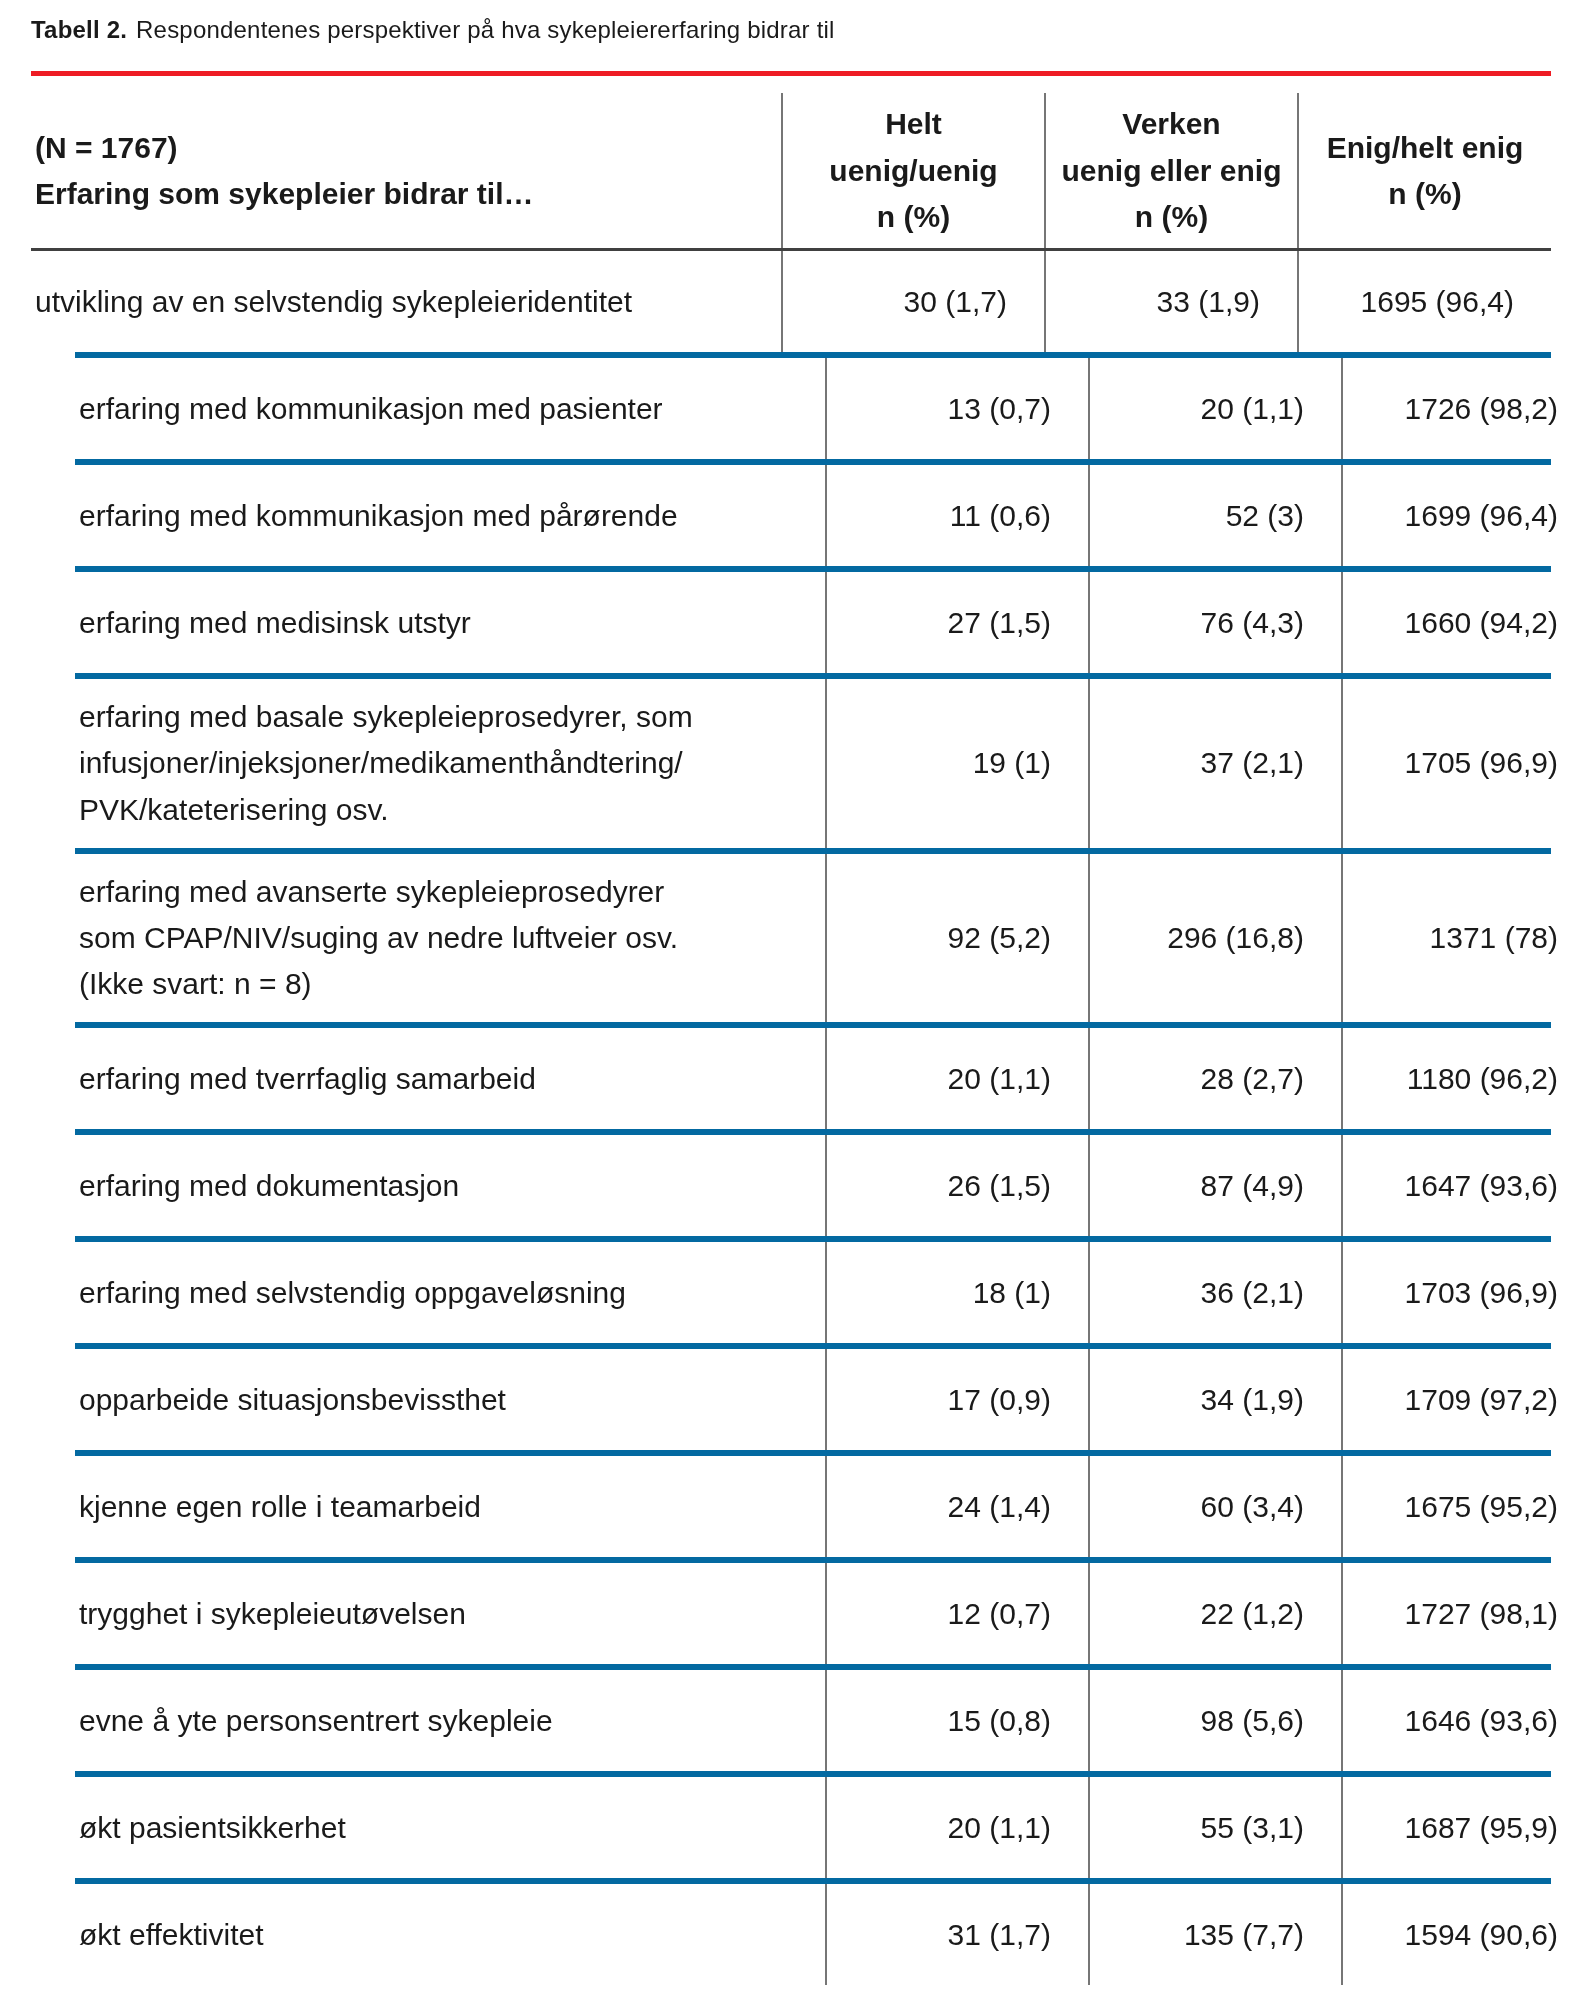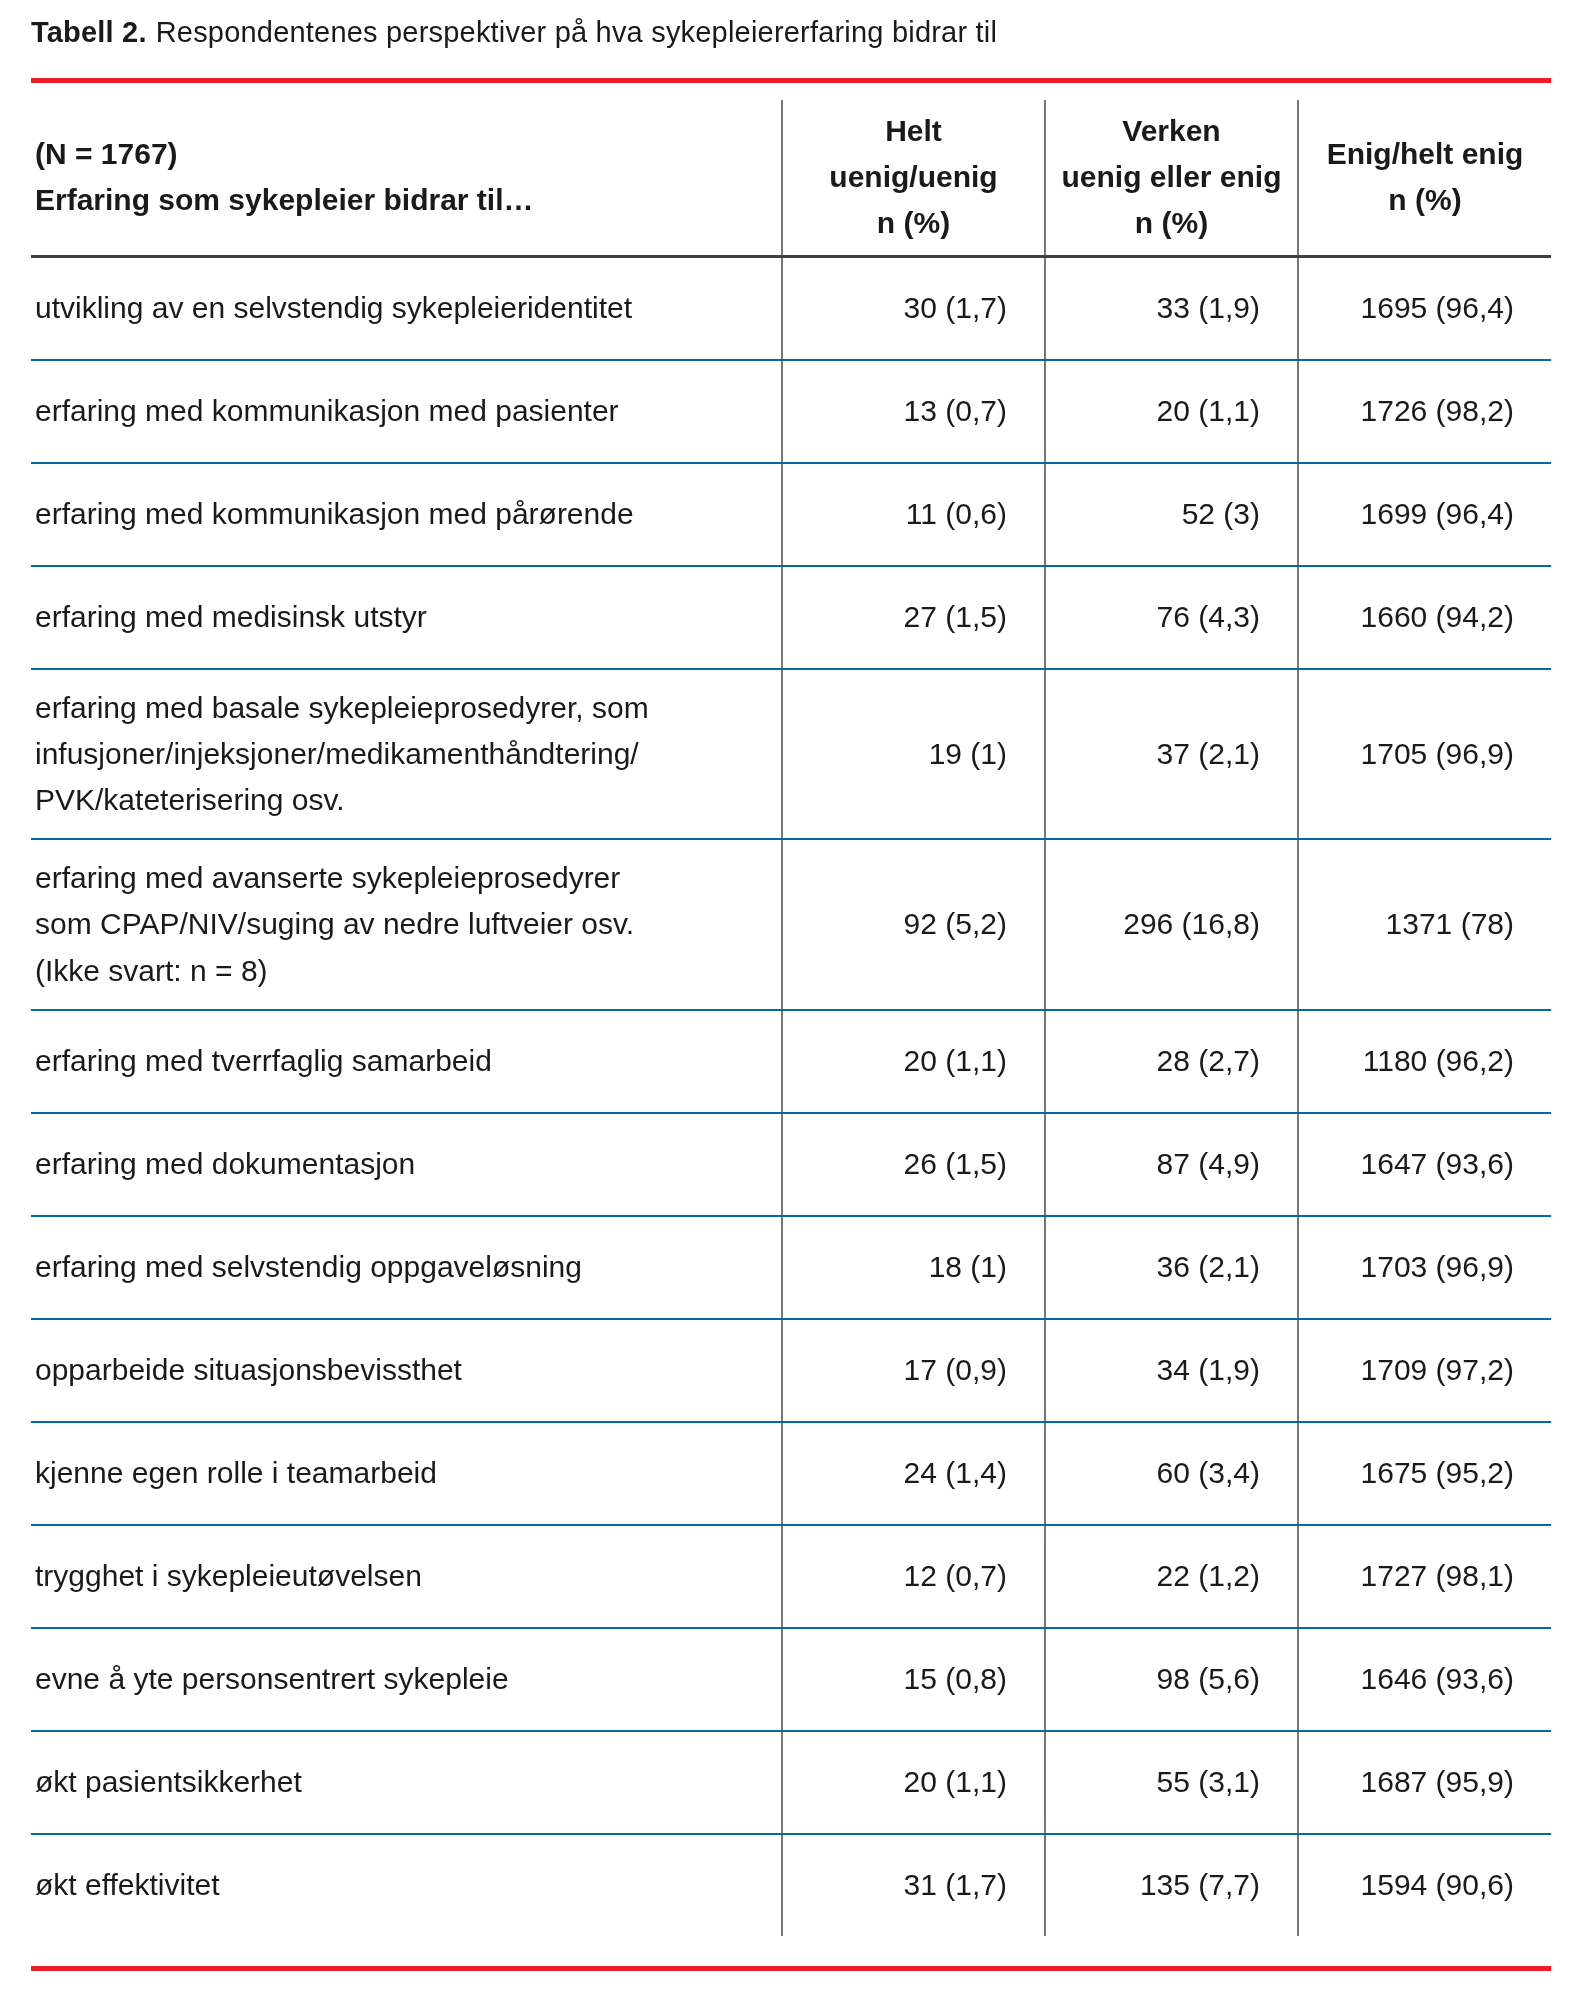--- a/index.html
+++ b/index.html
@@ -13,21 +13,21 @@
     font-family: "Liberation Sans", "DejaVu Sans", sans-serif;
     color: #1a1a1a;
     -webkit-font-smoothing: antialiased;
   }
   .page {
     padding: 14px 30px 0 31px;
     box-sizing: border-box;
     width: 1581px;
   }
   .caption {
-    font-size: 29px;
+    font-size: 24px;
     line-height: 1.3;
     font-weight: 400;
     letter-spacing: 0.2px;
   }
   .caption .bold {
     font-weight: 700;
     margin-right: 9px;
   }
   .rule-red {
     height: 5px;
@@ -44,21 +44,22 @@
     grid-template-columns: 750px 263px 253px 254px;
   }
   .row.header {
     min-height: 155px;
     border-bottom: 3px solid #404040;
   }
   .row.data {
     min-height: 101px;
   }
   .row.data + .row.data {
-    border-top: 2px solid #0369a1;
+    border-top: 6px solid #0369a1;
+    margin-left: 44px;
   }
   .cell {
     font-size: 30px;
     line-height: 1.54;
     display: flex;
     align-items: center;
     box-sizing: border-box;
   }
   .c2, .c3, .c4 {
     border-left: 2px solid #767676;

